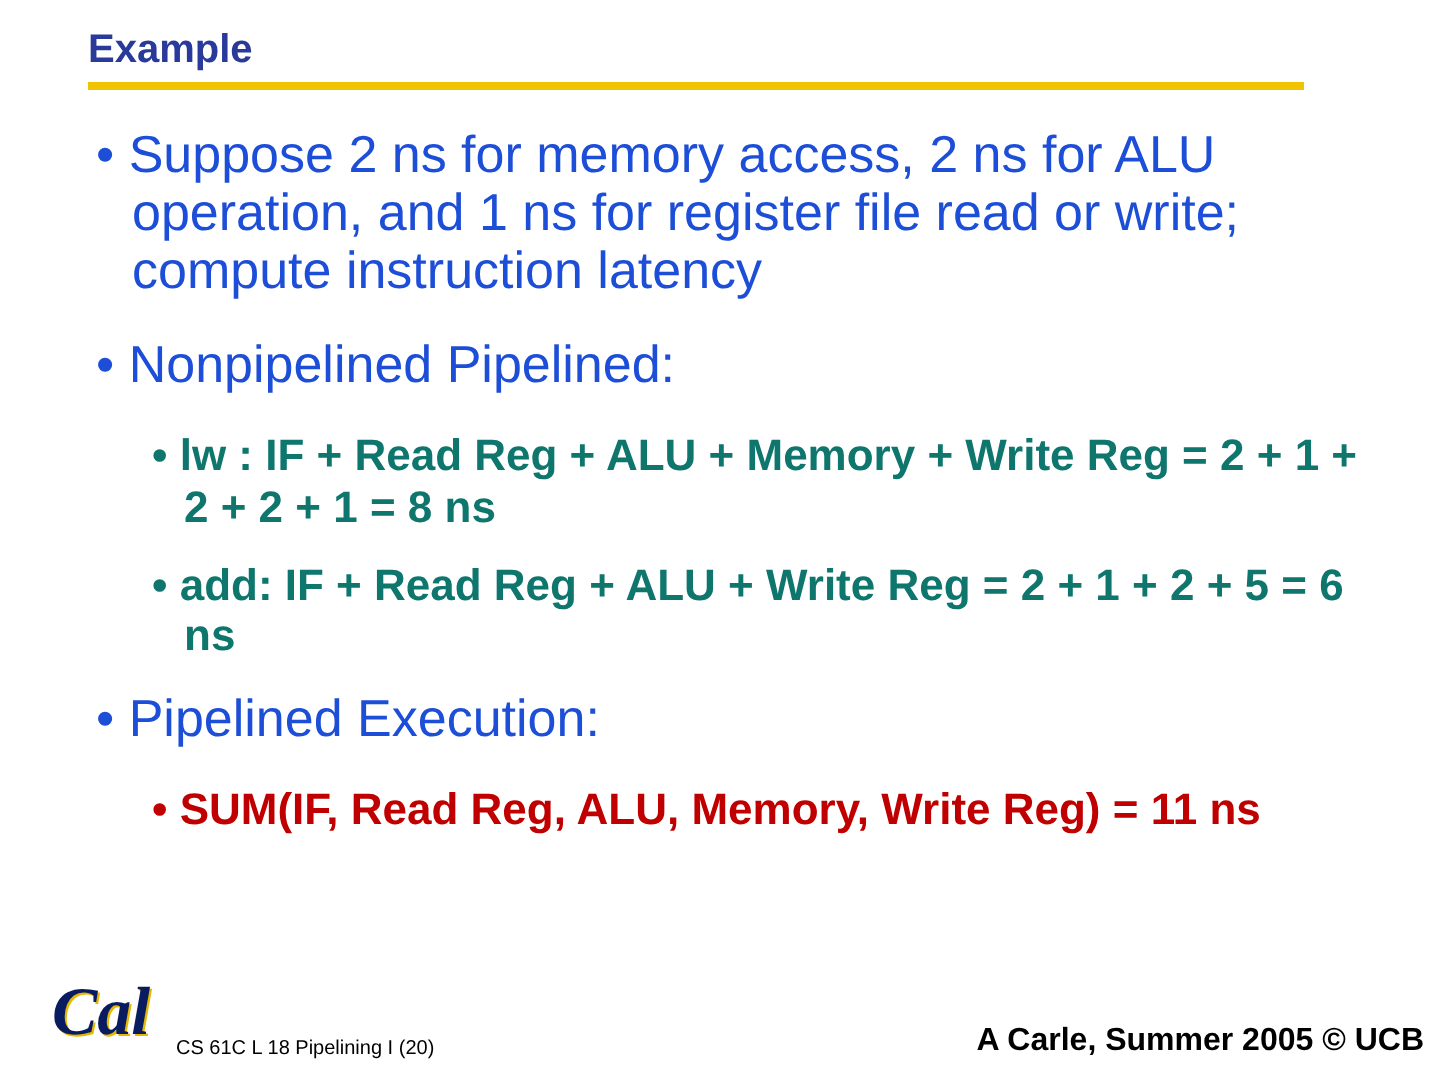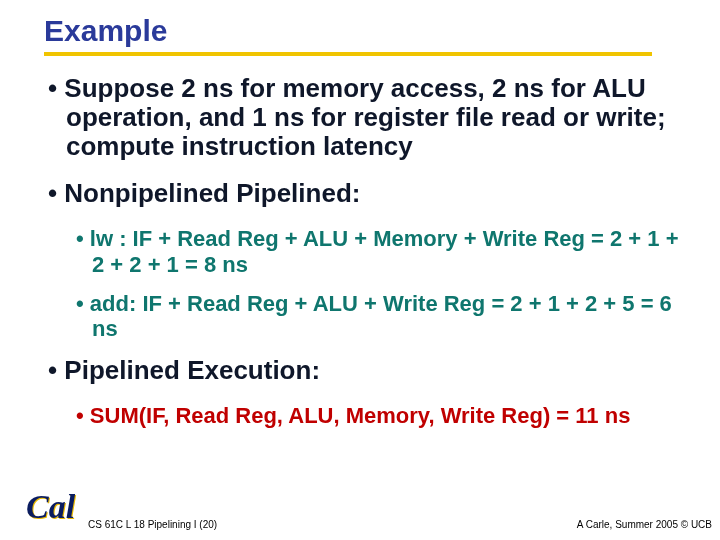--- a/index.html
+++ b/index.html
@@ -9,37 +9,37 @@
     background: #fff;
     font-family: Arial, Helvetica, sans-serif;
     position: relative;
     overflow: hidden;
   }
   .slide {
     padding: 14px 28px 0 48px;
   }
   .title {
     color: #2a3a9a;
-    font-size: 30px;
+    font-size: 20px;
     font-weight: bold;
     margin-bottom: 4px;
     padding-left: 0;
     margin-left: -4px;
   }
   .title-underline {
     height: 4px;
     background: #f0c400;
     margin-left: -4px;
     margin-right: 40px;
     margin-bottom: 18px;
   }
   .bullet-l1 {
     font-size: 26px;
-    font-weight: bold;
-    color: #0f172a;
+    font-weight: normal;
+    color: #1d4ed8;
     line-height: 1.12;
     margin-bottom: 18px;
     padding-left: 18px;
     text-indent: -18px;
   }
   .bullet-l1::before {
     content: "• ";
   }
   .bullet-l2 {
     font-size: 22px;
@@ -81,23 +81,24 @@
     top: -4px;
     text-shadow: 1px 1px 0 #e8b800;
   }
   .footer-left {
     font-size: 10px;
     color: #000;
     padding-bottom: 2px;
     margin-left: 8px;
   }
   .footer-right {
-    font-size: 10px;
+    font-size: 16px;
     color: #000;
     padding-bottom: 2px;
+    font-weight: bold;
   }
   .footer-center-group {
     display: flex;
     align-items: flex-end;
   }
 </style>
 </head>
 <body>
 
 <div class="slide">

